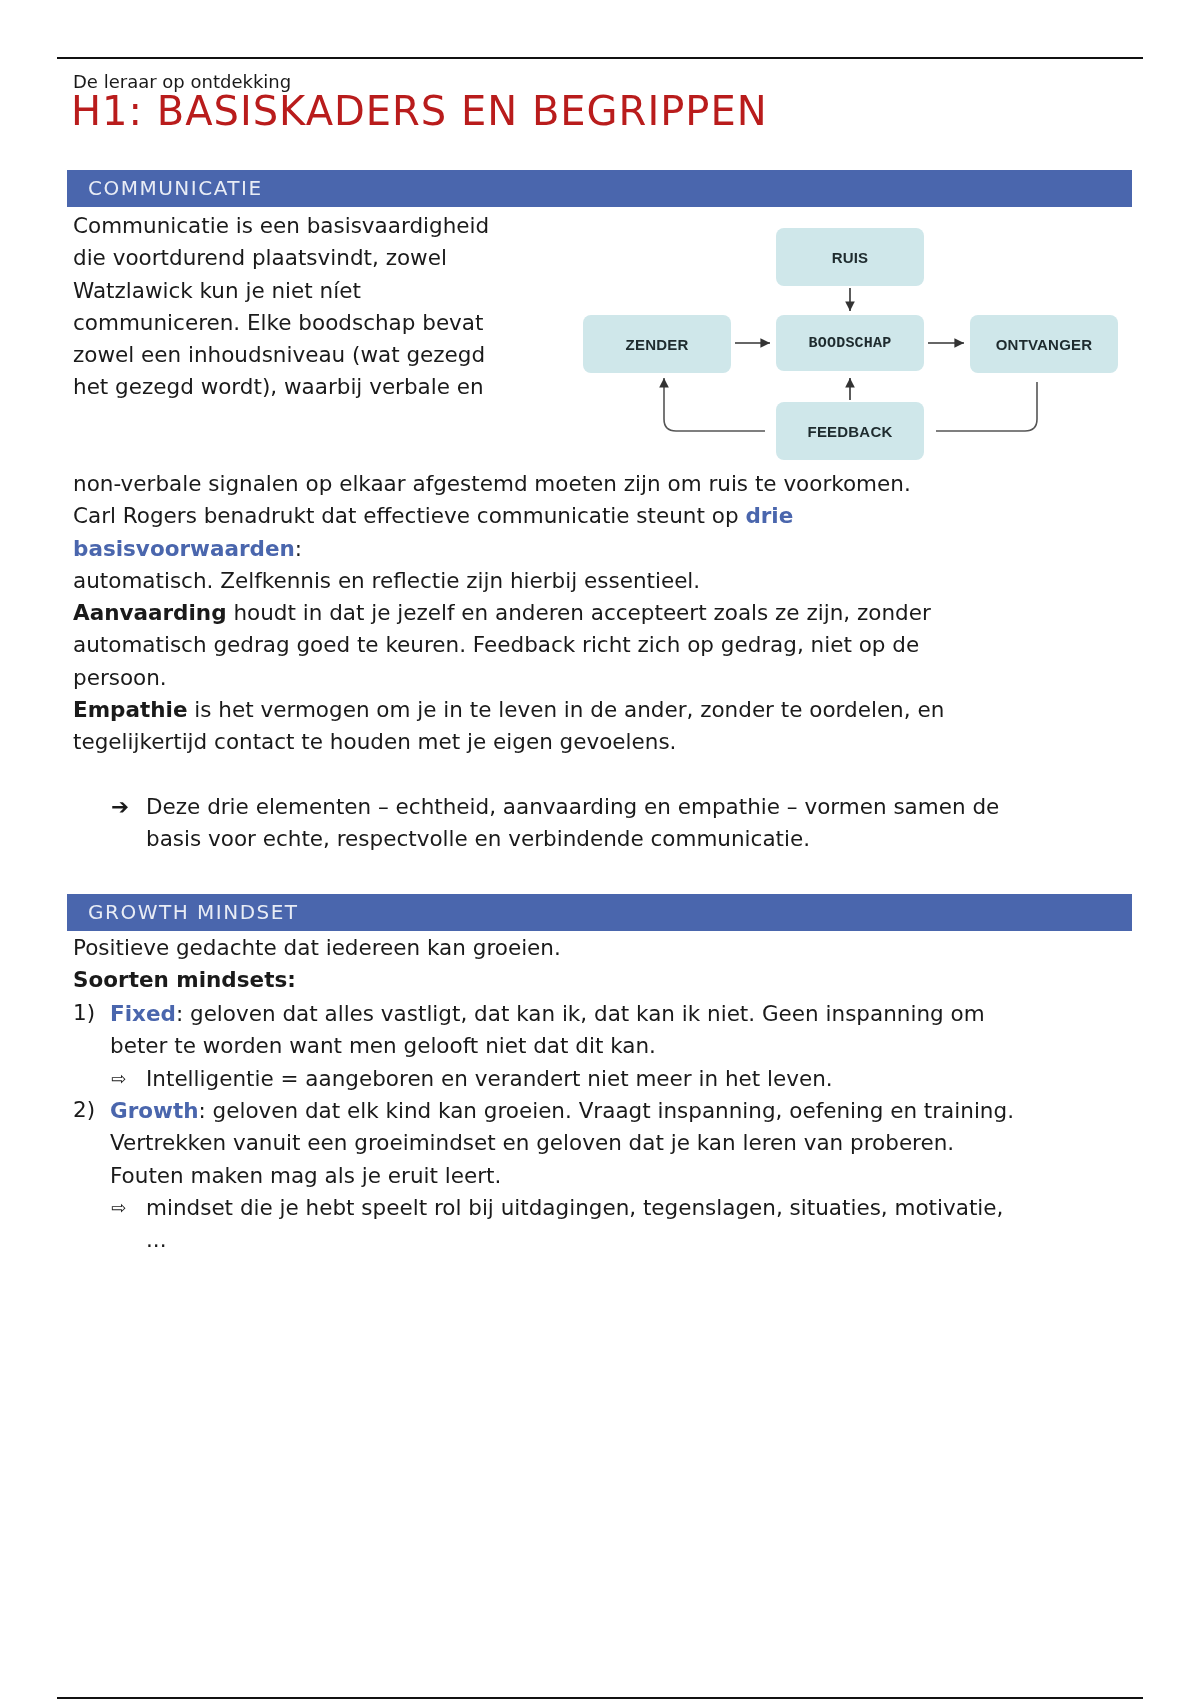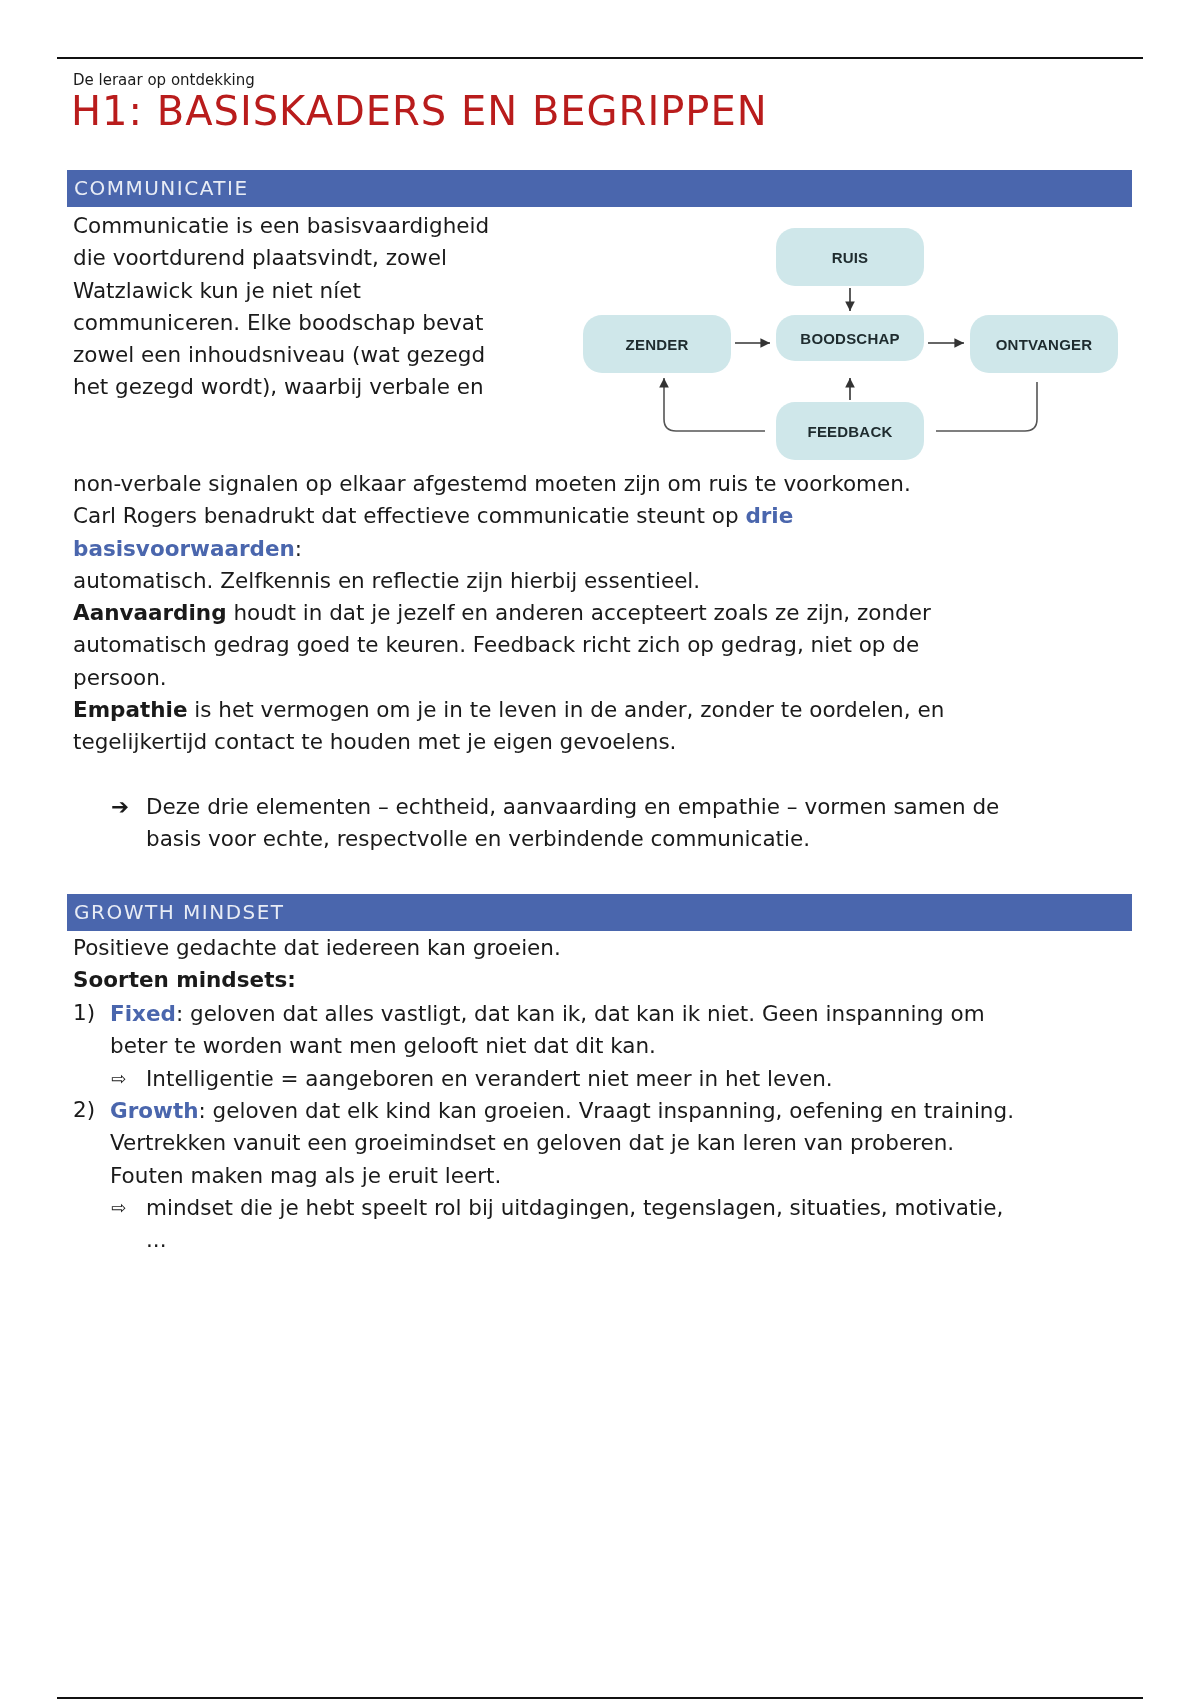--- a/index.html
+++ b/index.html
@@ -4,39 +4,39 @@
 <style>
   html, body { margin: 0; padding: 0; background: #ffffff; }
   body {
     width: 1200px; height: 1700px; position: relative; overflow: hidden;
     font-family: "DejaVu Sans", sans-serif; color: #1a1a1a;
   }
   .rule { position: absolute; left: 57px; width: 1086px; height: 2px; background: #111; }
   .rule.top { top: 57px; }
   .rule.bottom { top: 1697px; }
 
-  .subtitle { position: absolute; left: 73px; top: 71px; font-size: 15px; color: #1a1a1a; }
+  .subtitle { position: absolute; left: 73px; top: 71px; font-size: 18px; color: #1a1a1a; }
   .title {
     position: absolute; left: 71px; top: 88px; font-size: 40px; color: #b91c1c;
     letter-spacing: 1px; white-space: nowrap;
   }
   .section-bar {
     position: absolute; left: 67px; width: 1065px; height: 37px; background: #4a66ad;
     color: #e8ecf5; font-size: 20px; letter-spacing: 1.5px; line-height: 37px;
-    padding-left: 7px; box-sizing: border-box;
+    padding-left: 21px; box-sizing: border-box;
   }
   .body-text { position: absolute; left: 73px; font-size: 21.5px; line-height: 32.3px; }
   .p-wrap { width: 480px; }
   .line { white-space: nowrap; }
   b { font-weight: bold; }
   .accent { color: #4a66ad; font-weight: bold; }
 
   .diagram { position: absolute; left: 580px; top: 225px; width: 545px; height: 240px; }
   .box {
-    position: absolute; background: #cfe7ea; border-radius: 19px;
+    position: absolute; background: #cfe7ea; border-radius: 8px;
     display: flex; align-items: center; justify-content: center;
     font-family: "Liberation Sans", sans-serif; font-weight: bold; font-size: 15px;
     color: #1e2b2e; letter-spacing: 0.2px;
   }
   .diagram svg { position: absolute; left: 0; top: 0; }
 
   .indent-arrow { position: absolute; font-size: 21.5px; line-height: 32.3px; }
   .list-num { position: absolute; font-size: 21.5px; }
 </style>
 </head>
@@ -73,21 +73,21 @@
     <line x1="348" y1="118" x2="384" y2="118" stroke="#333" stroke-width="1.6" marker-end="url(#ah)"></line>
 
     <line x1="270" y1="175" x2="270" y2="153" stroke="#333" stroke-width="1.6" marker-end="url(#ah)"></line>
 
     <path d="M185,206 L96,206 Q84,206 84,194 L84,153" fill="none" stroke="#555" stroke-width="1.6" marker-end="url(#ah)"></path>
 
     <path d="M457,157 L457,194 Q457,206 445,206 L356,206" fill="none" stroke="#555" stroke-width="1.6"></path>
   </svg>
   <div class="box" style="left:196px; top:3px; width:148px; height:58px;">RUIS</div>
   <div class="box" style="left:3px; top:90px; width:148px; height:58px;">ZENDER</div>
-  <div class="box" style="left:196px; top:90px; width:148px; height:46px;">BOODSCHAP</div>
+  <div class="box" style="left:196px; top:90px; width:148px; height:56px;font-family:Liberation Mono, monospace;">BOODSCHAP</div>
   <div class="box" style="left:390px; top:90px; width:148px; height:58px;">ONTVANGER</div>
   <div class="box" style="left:196px; top:177px; width:148px; height:58px;">FEEDBACK</div>
 </div>
 
 <div class="body-text" style="top:468px;">
   <div class="line">non-verbale signalen op elkaar afgestemd moeten zijn om ruis te voorkomen.</div>
   <div class="line"><span>Carl Rogers benadrukt dat effectieve communicatie steunt op </span><span class="accent">drie</span></div>
   <div class="line"><span class="accent">basisvoorwaarden</span><span>:</span></div>
 
   <div class="line">automatisch. Zelfkennis en reflectie zijn hierbij essentieel.</div>

